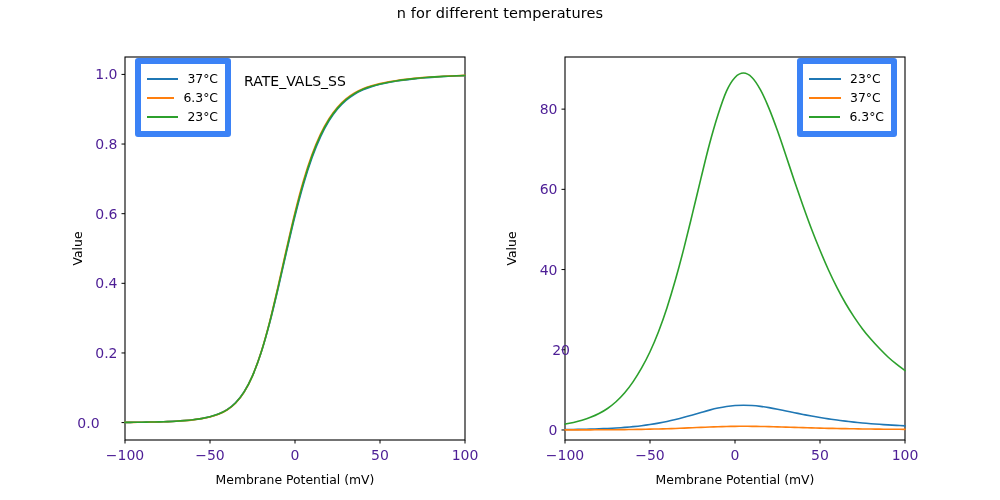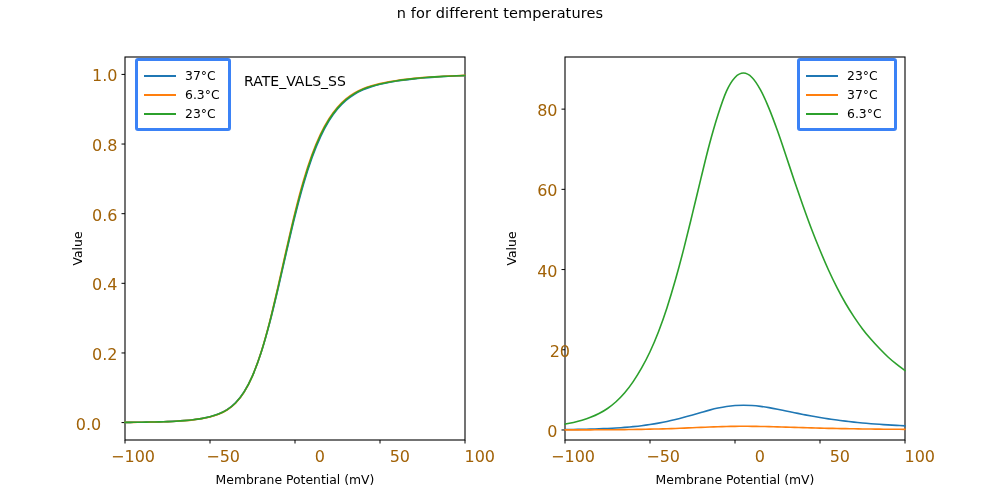--- a/index.html
+++ b/index.html
@@ -34,45 +34,45 @@
     letter-spacing: 0.1px;
   }
   .axes-title {
     position: absolute;
     text-align: center;
     font-size: 14px;
     color: #000000;
   }
   .tick-label {
     position: absolute;
-    font-size: 16px;
-    color: #a16207;
+    font-size: 14px;
+    color: #4c1d95;
     white-space: nowrap;
   }
   .ytick-label {
     text-align: right;
   }
   .xtick-label {
-    text-align: right;
+    text-align: center;
   }
   .axis-label {
     position: absolute;
     font-size: 12.4px;
     color: #000000;
     white-space: nowrap;
   }
   .ylabel {
     transform-origin: 50% 50%;
     transform: rotate(-90deg);
     text-align: center;
   }
   .legend-box {
     position: absolute;
     background: #ffffff;
-    border: 3px solid #3b82f6;
+    border: 6px solid #3b82f6;
     border-radius: 3px;
     padding: 5px 7px 5px 6px;
     box-sizing: border-box;
   }
   .legend-row {
     display: flex;
     align-items: center;
     height: 19px;
   }
   .legend-swatch {

